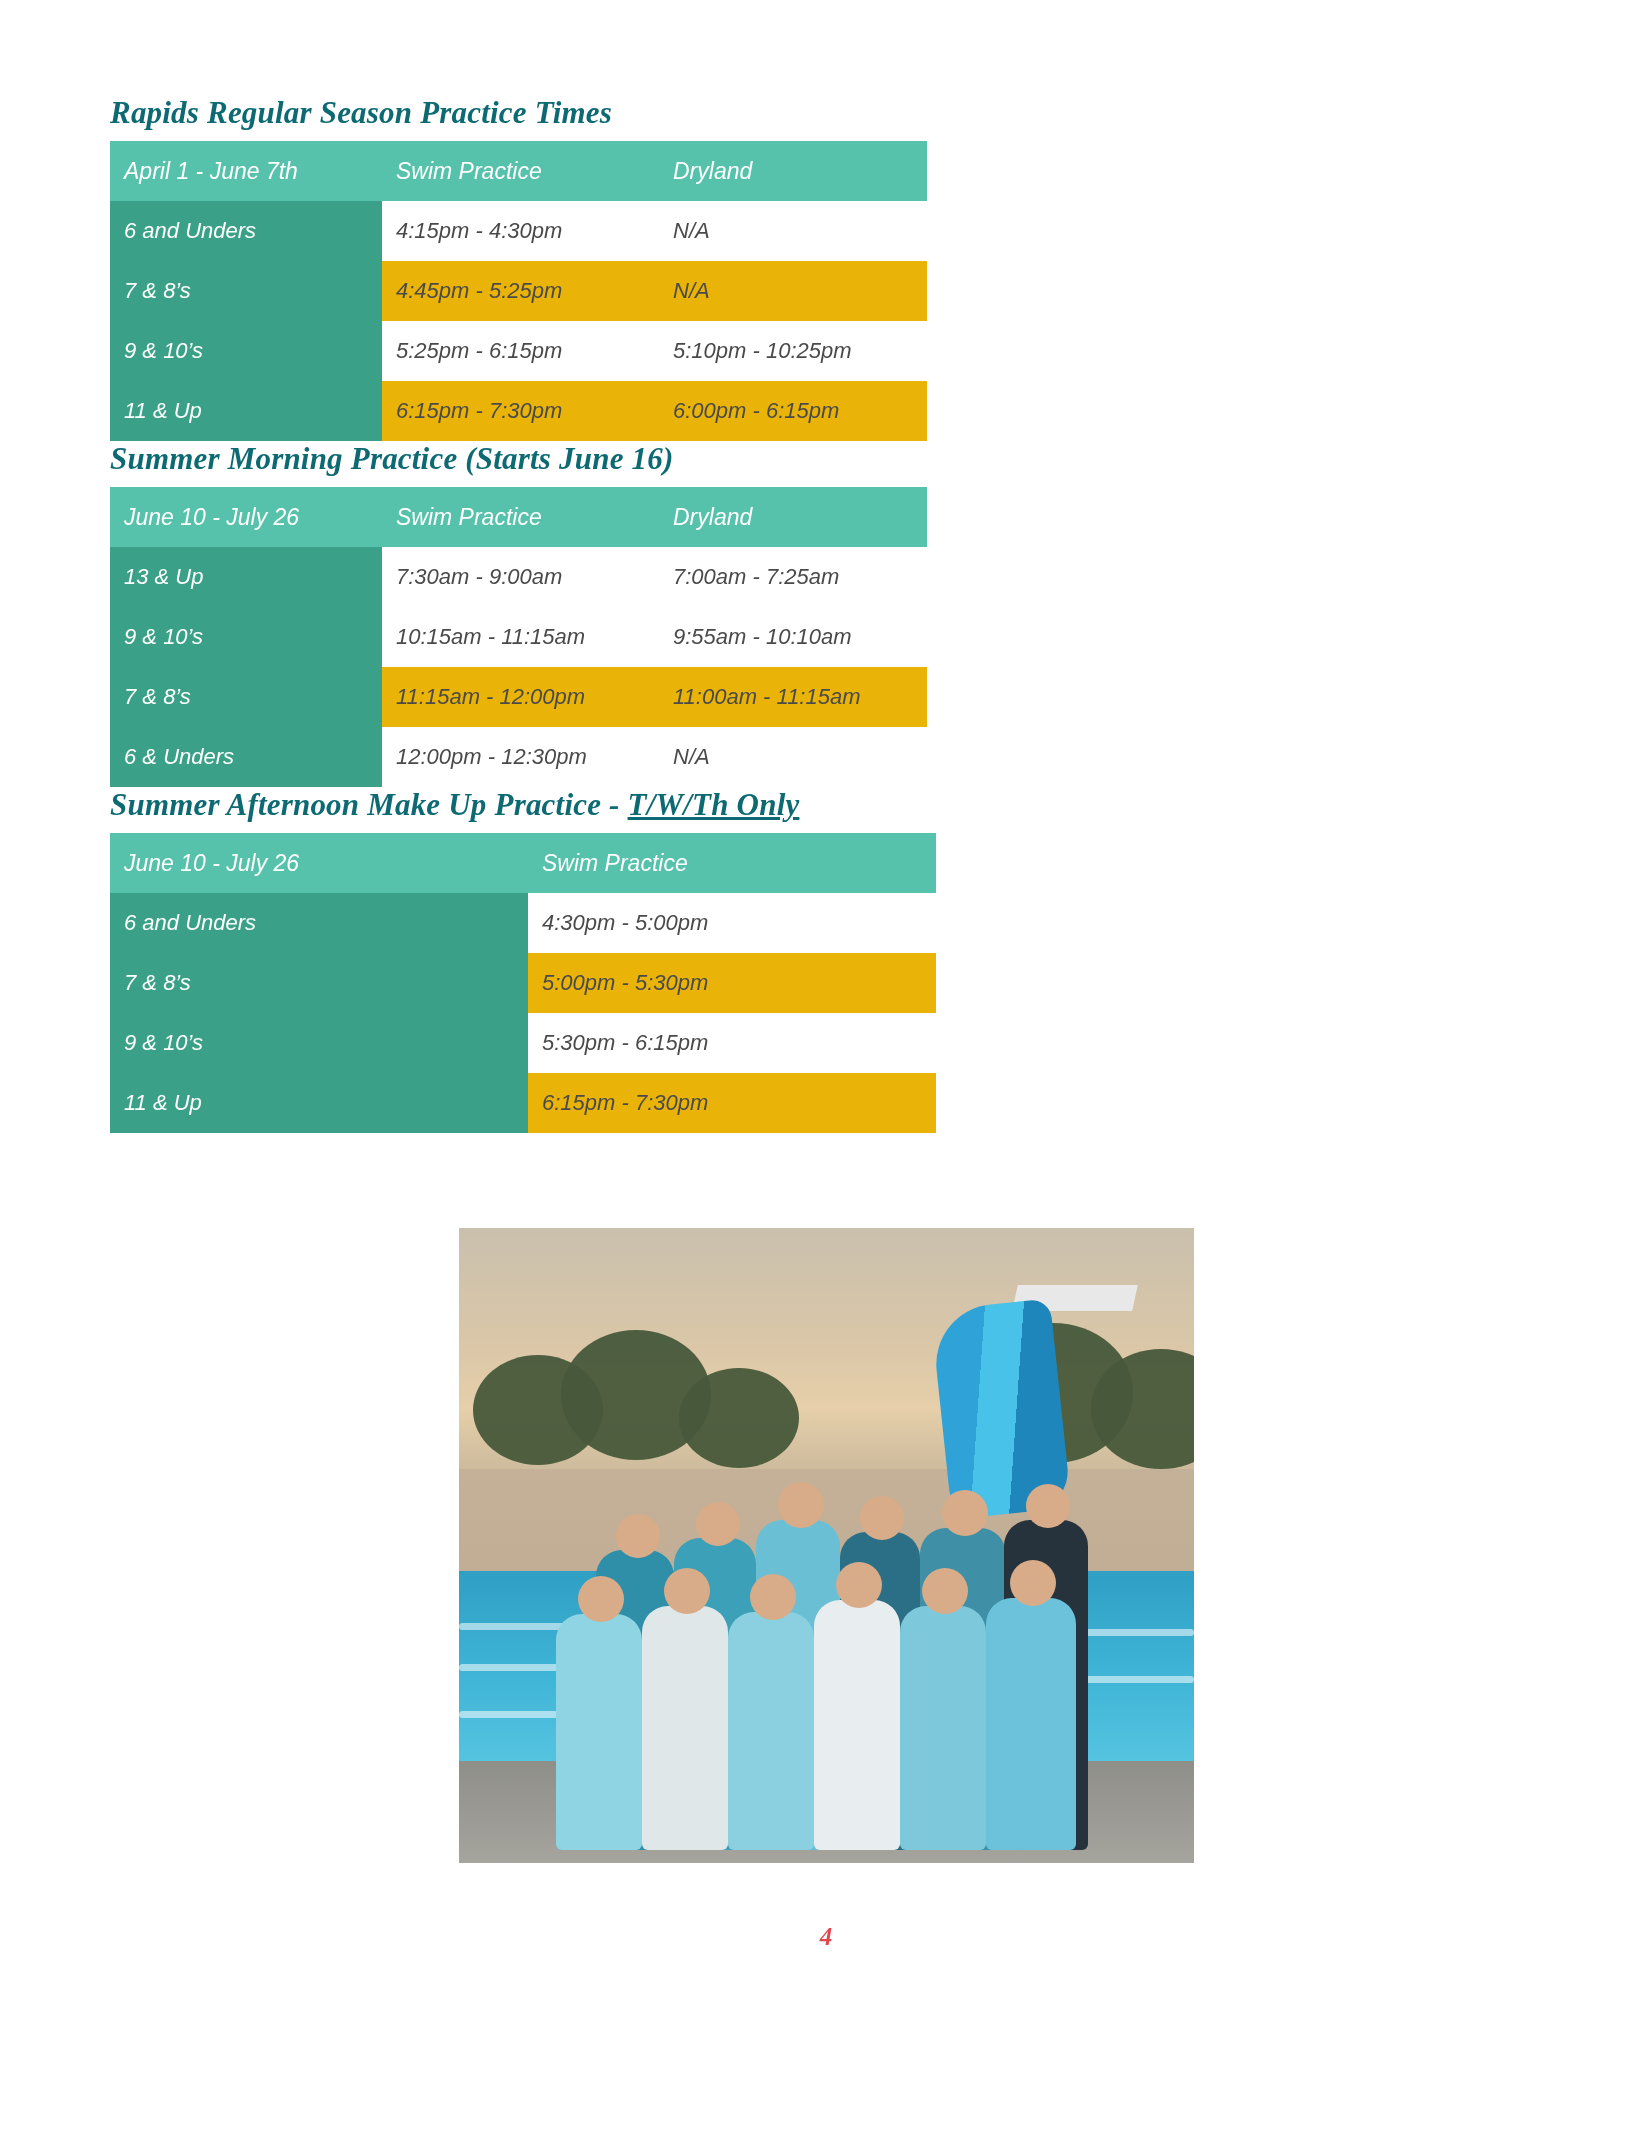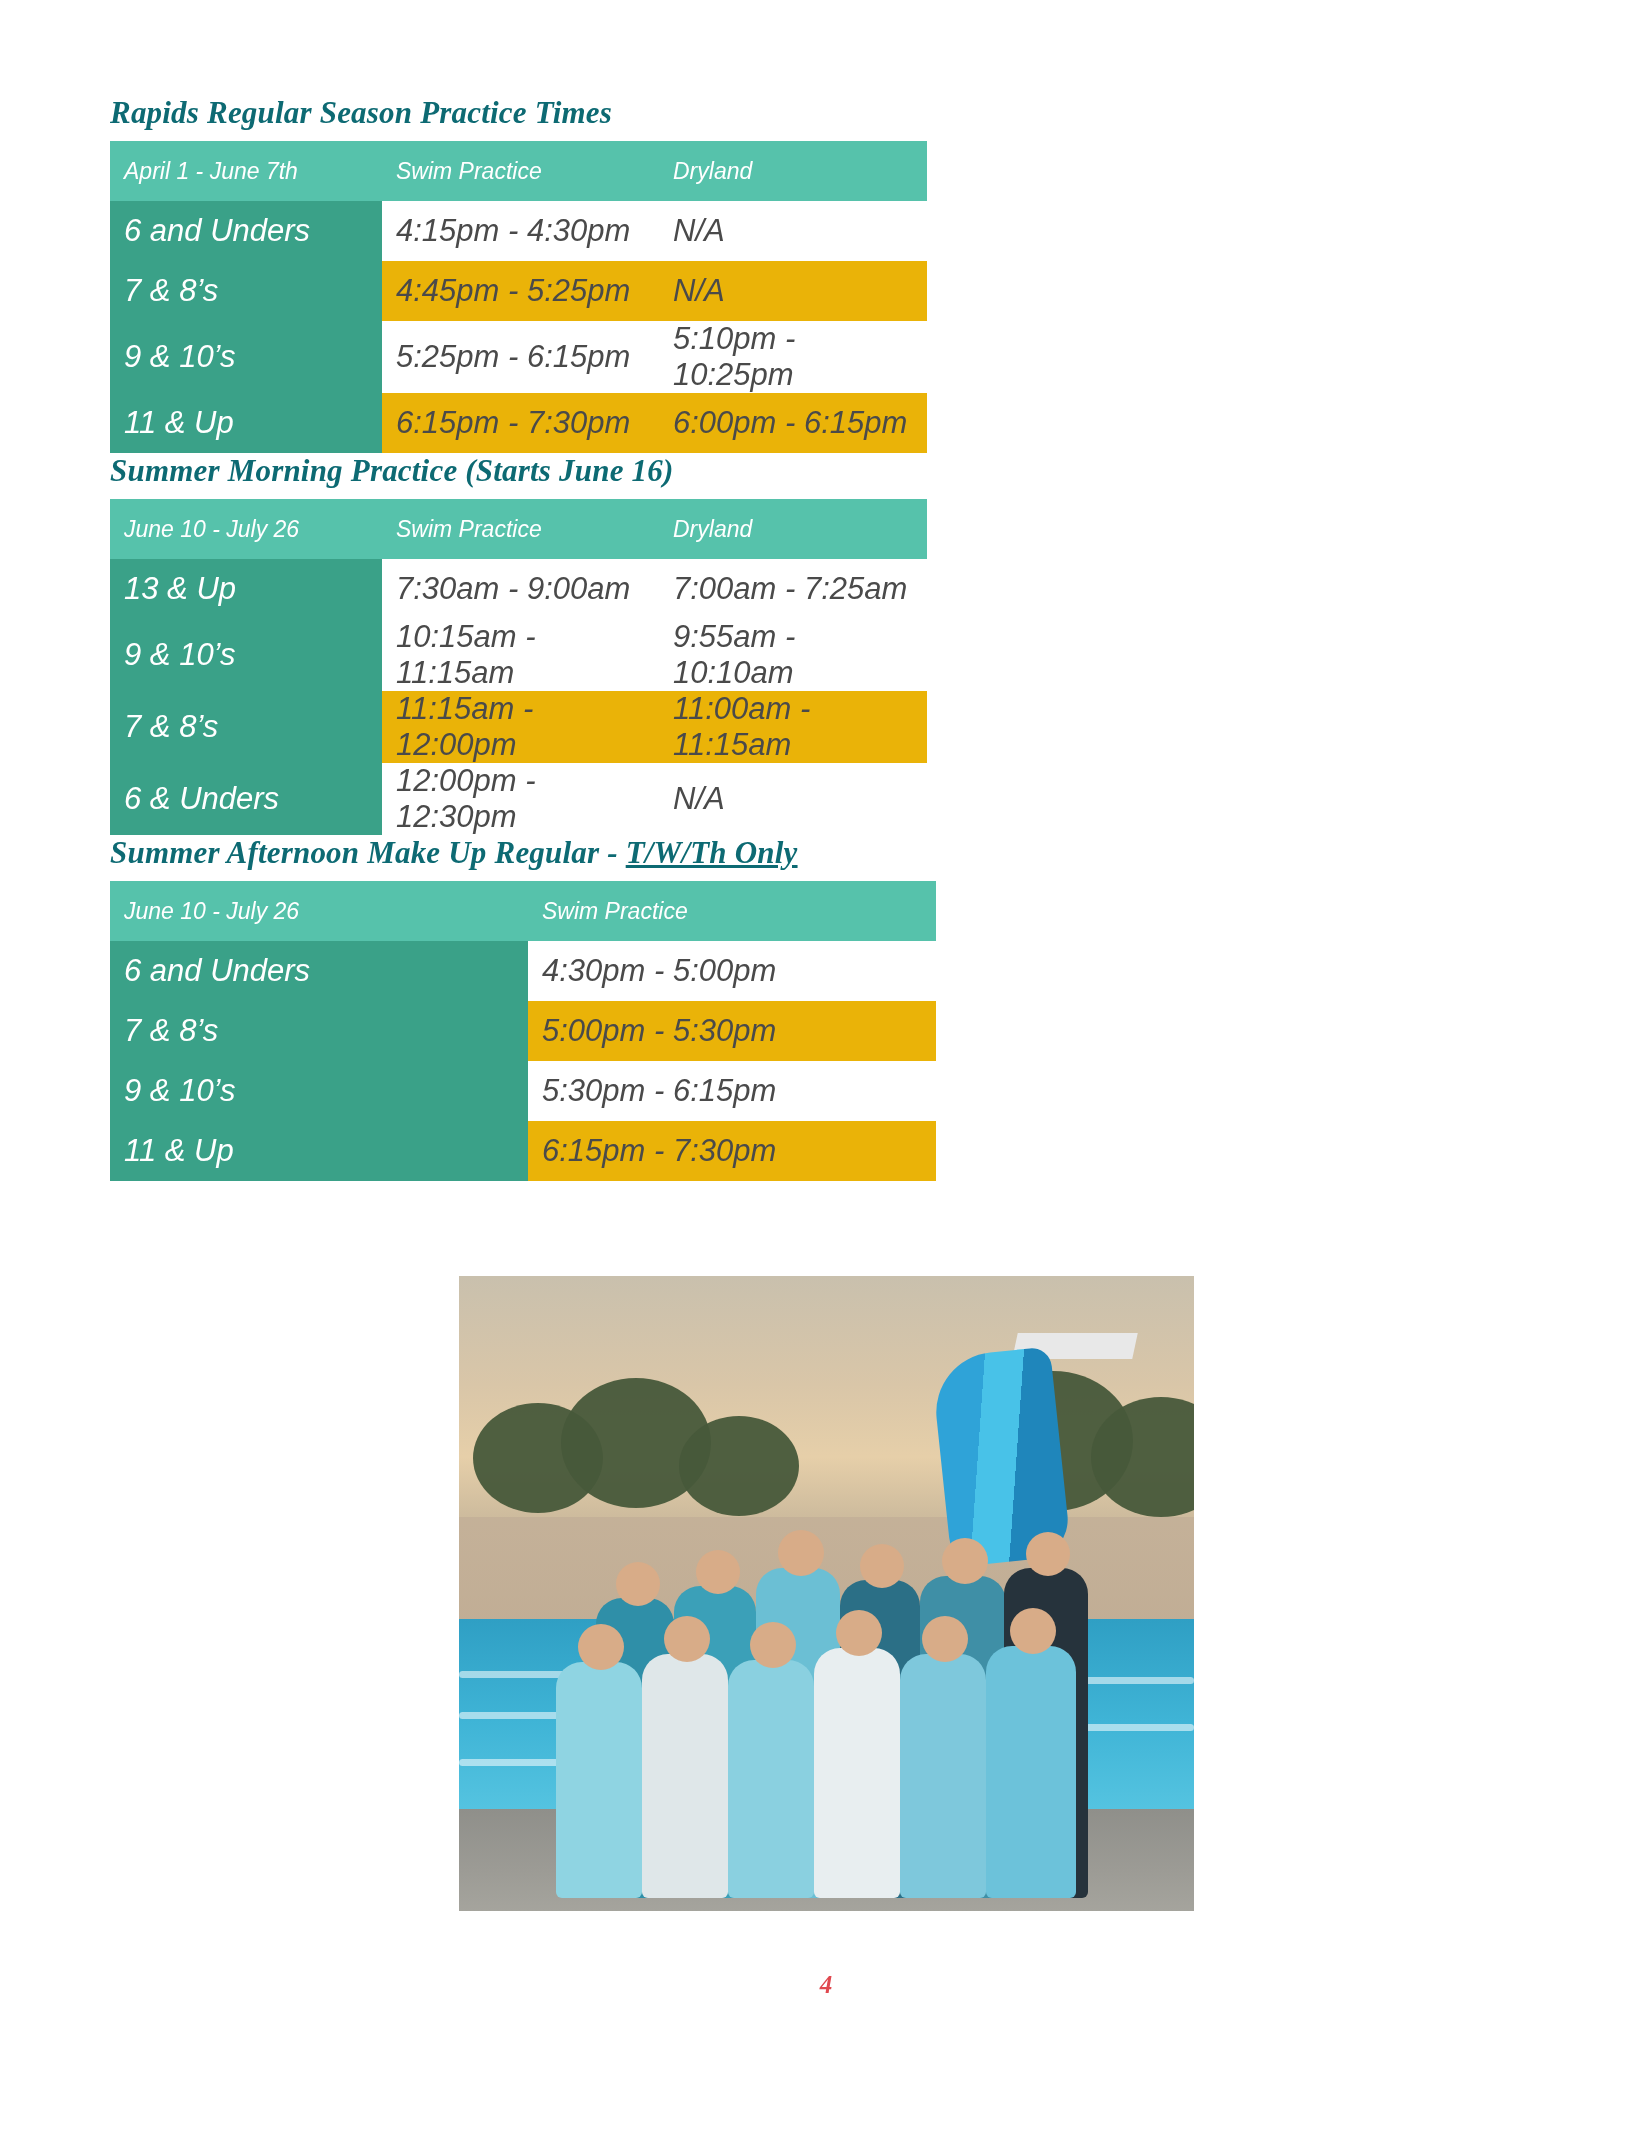--- a/index.html
+++ b/index.html
@@ -40,21 +40,21 @@
   }
 
   table.sched {
     border-collapse: collapse;
     table-layout: fixed;
     margin: 0;
   }
   table.sched td {
     height: 60px;
     vertical-align: middle;
-    font-size: 31px;
+    font-size: 22px;
     padding: 0 14px;
     box-sizing: border-box;
   }
   
   table.sched tr.head td {
     background: #56c2ab;
     color: #ffffff;
     font-size: 23px;
   }
   
@@ -236,21 +236,21 @@
       <td class="c2">11:00am - 11:15am</td>
     </tr>
     <tr class="body">
       <td class="c0">6 &amp; Unders</td>
       <td class="c1">12:00pm - 12:30pm</td>
       <td class="c2">N/A</td>
     </tr>
   </tbody>
     </table>
 
-  <h2 class="section-title spacer-title"><span>Summer Afternoon Make Up Regular - </span><span class="underline">T/W/Th Only</span></h2>
+  <h2 class="section-title spacer-title"><span>Summer Afternoon Make Up Practice - </span><span class="underline">T/W/Th Only</span></h2>
 
   <table class="sched t2col">
     <colgroup>
       <col class="col0">
         <col class="col1">
     </colgroup>
     <tbody>
         <tr class="head">
       <td class="c0">June 10 - July 26</td>
       <td class="c1">Swim Practice</td>

